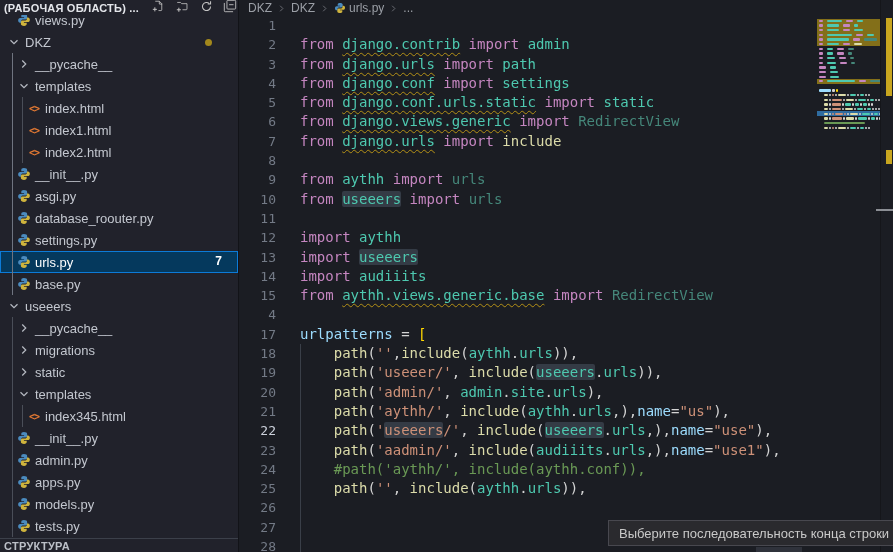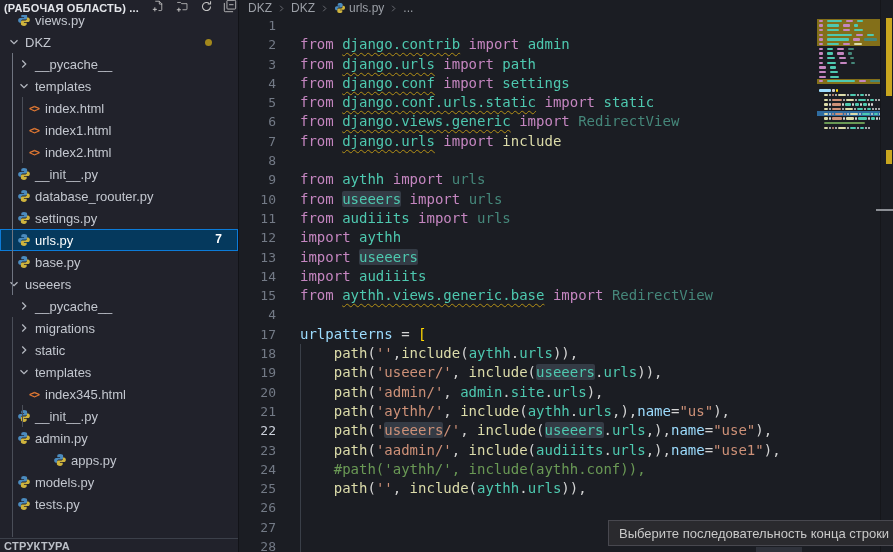--- a/index.html
+++ b/index.html
@@ -124,20 +124,29 @@
           </span>
           <span class="rlabel">__init__.py</span>
         </div>
         <div class="row" style="padding-left: 16px;">
           <span class="ficon">
             <svg width="14" height="14" viewBox="0 0 16 16" fill="none" xmlns="http://www.w3.org/2000/svg">
               <path fill="#4b8bbe" d="M7.9 1.2c-2 0-3 .9-3 2.1v1.6h3.2v.7H3.6C2.2 5.6 1.3 6.7 1.3 8.3c0 1.6.8 2.7 2.2 2.7h1.2V9.4c0-1.3 1-2 2.4-2h2.6c1.1 0 1.9-.8 1.9-1.9V3.3c0-1.2-1.3-2.1-3.7-2.1z"></path>
               <path fill="#cfb43d" d="M8.1 14.8c2 0 3-.9 3-2.1v-1.6H7.9v-.7h4.5c1.4 0 2.3-1.1 2.3-2.7 0-1.6-.8-2.7-2.2-2.7h-1.2v1.6c0 1.3-1 2-2.4 2H6.3c-1.1 0-1.9.8-1.9 1.9v2.2c0 1.2 1.3 2.1 3.7 2.1z"></path>
             </svg>
           </span>
+          <span class="rlabel">asgi.py</span>
+        </div>
+        <div class="row" style="padding-left: 16px;">
+          <span class="ficon">
+            <svg width="14" height="14" viewBox="0 0 16 16" fill="none" xmlns="http://www.w3.org/2000/svg">
+              <path fill="#4b8bbe" d="M7.9 1.2c-2 0-3 .9-3 2.1v1.6h3.2v.7H3.6C2.2 5.6 1.3 6.7 1.3 8.3c0 1.6.8 2.7 2.2 2.7h1.2V9.4c0-1.3 1-2 2.4-2h2.6c1.1 0 1.9-.8 1.9-1.9V3.3c0-1.2-1.3-2.1-3.7-2.1z"></path>
+              <path fill="#cfb43d" d="M8.1 14.8c2 0 3-.9 3-2.1v-1.6H7.9v-.7h4.5c1.4 0 2.3-1.1 2.3-2.7 0-1.6-.8-2.7-2.2-2.7h-1.2v1.6c0 1.3-1 2-2.4 2H6.3c-1.1 0-1.9.8-1.9 1.9v2.2c0 1.2 1.3 2.1 3.7 2.1z"></path>
+            </svg>
+          </span>
           <span class="rlabel">database_roouter.py</span>
         </div>
         <div class="row" style="padding-left: 16px;">
           <span class="ficon">
             <svg width="14" height="14" viewBox="0 0 16 16" fill="none" xmlns="http://www.w3.org/2000/svg">
               <path fill="#4b8bbe" d="M7.9 1.2c-2 0-3 .9-3 2.1v1.6h3.2v.7H3.6C2.2 5.6 1.3 6.7 1.3 8.3c0 1.6.8 2.7 2.2 2.7h1.2V9.4c0-1.3 1-2 2.4-2h2.6c1.1 0 1.9-.8 1.9-1.9V3.3c0-1.2-1.3-2.1-3.7-2.1z"></path>
               <path fill="#cfb43d" d="M8.1 14.8c2 0 3-.9 3-2.1v-1.6H7.9v-.7h4.5c1.4 0 2.3-1.1 2.3-2.7 0-1.6-.8-2.7-2.2-2.7h-1.2v1.6c0 1.3-1 2-2.4 2H6.3c-1.1 0-1.9.8-1.9 1.9v2.2c0 1.2 1.3 2.1 3.7 2.1z"></path>
             </svg>
           </span>
           <span class="rlabel">settings.py</span>
@@ -218,21 +227,21 @@
         </div>
         <div class="row" style="padding-left: 16px;">
           <span class="ficon">
             <svg width="14" height="14" viewBox="0 0 16 16" fill="none" xmlns="http://www.w3.org/2000/svg">
               <path fill="#4b8bbe" d="M7.9 1.2c-2 0-3 .9-3 2.1v1.6h3.2v.7H3.6C2.2 5.6 1.3 6.7 1.3 8.3c0 1.6.8 2.7 2.2 2.7h1.2V9.4c0-1.3 1-2 2.4-2h2.6c1.1 0 1.9-.8 1.9-1.9V3.3c0-1.2-1.3-2.1-3.7-2.1z"></path>
               <path fill="#cfb43d" d="M8.1 14.8c2 0 3-.9 3-2.1v-1.6H7.9v-.7h4.5c1.4 0 2.3-1.1 2.3-2.7 0-1.6-.8-2.7-2.2-2.7h-1.2v1.6c0 1.3-1 2-2.4 2H6.3c-1.1 0-1.9.8-1.9 1.9v2.2c0 1.2 1.3 2.1 3.7 2.1z"></path>
             </svg>
           </span>
           <span class="rlabel">admin.py</span>
         </div>
-        <div class="row" style="padding-left: 16px; margin-left: 36px;">
+        <div class="row" style="padding-left: 16px;">
           <span class="ficon">
             <svg width="14" height="14" viewBox="0 0 16 16" fill="none" xmlns="http://www.w3.org/2000/svg">
               <path fill="#4b8bbe" d="M7.9 1.2c-2 0-3 .9-3 2.1v1.6h3.2v.7H3.6C2.2 5.6 1.3 6.7 1.3 8.3c0 1.6.8 2.7 2.2 2.7h1.2V9.4c0-1.3 1-2 2.4-2h2.6c1.1 0 1.9-.8 1.9-1.9V3.3c0-1.2-1.3-2.1-3.7-2.1z"></path>
               <path fill="#cfb43d" d="M8.1 14.8c2 0 3-.9 3-2.1v-1.6H7.9v-.7h4.5c1.4 0 2.3-1.1 2.3-2.7 0-1.6-.8-2.7-2.2-2.7h-1.2v1.6c0 1.3-1 2-2.4 2H6.3c-1.1 0-1.9.8-1.9 1.9v2.2c0 1.2 1.3 2.1 3.7 2.1z"></path>
             </svg>
           </span>
           <span class="rlabel">apps.py</span>
         </div>
         <div class="row" style="padding-left: 16px;">
           <span class="ficon">
@@ -364,21 +373,20 @@
         <div class="cline">
           <span class="lnum">9</span>
           <span class="ltext"><span class="kw" style="color: rgb(197, 134, 192);">from</span><span> </span><span class="mod" style="color: rgb(78, 201, 176);">aythh</span><span> </span><span class="kw" style="color: rgb(197, 134, 192);">import</span><span> </span><span class="dim" style="color: rgb(69, 135, 122);">urls</span></span>
         </div>
         <div class="cline">
           <span class="lnum">10</span>
           <span class="ltext"><span class="kw" style="color: rgb(197, 134, 192);">from</span><span> </span><span class="mod hl" style="color: rgb(78, 201, 176);">useeers</span><span> </span><span class="kw" style="color: rgb(197, 134, 192);">import</span><span> </span><span class="dim" style="color: rgb(69, 135, 122);">urls</span></span>
         </div>
         <div class="cline">
           <span class="lnum">11</span>
-          <span class="ltext"><span class="kw" style="color: rgb(197, 134, 192);">from</span><span> </span><span class="mod" style="color: rgb(78, 201, 176);">audiiits</span><span> </span><span class="kw" style="color: rgb(197, 134, 192);">import</span><span> </span><span class="dim" style="color: rgb(69, 135, 122);">urls</span></span>
         </div>
         <div class="cline">
           <span class="lnum">12</span>
           <span class="ltext"><span class="kw" style="color: rgb(197, 134, 192);">import</span><span> </span><span class="mod" style="color: rgb(78, 201, 176);">aythh</span></span>
         </div>
         <div class="cline">
           <span class="lnum">13</span>
           <span class="ltext"><span class="kw" style="color: rgb(197, 134, 192);">import</span><span> </span><span class="mod hl" style="color: rgb(78, 201, 176);">useeers</span></span>
         </div>
         <div class="cline">

